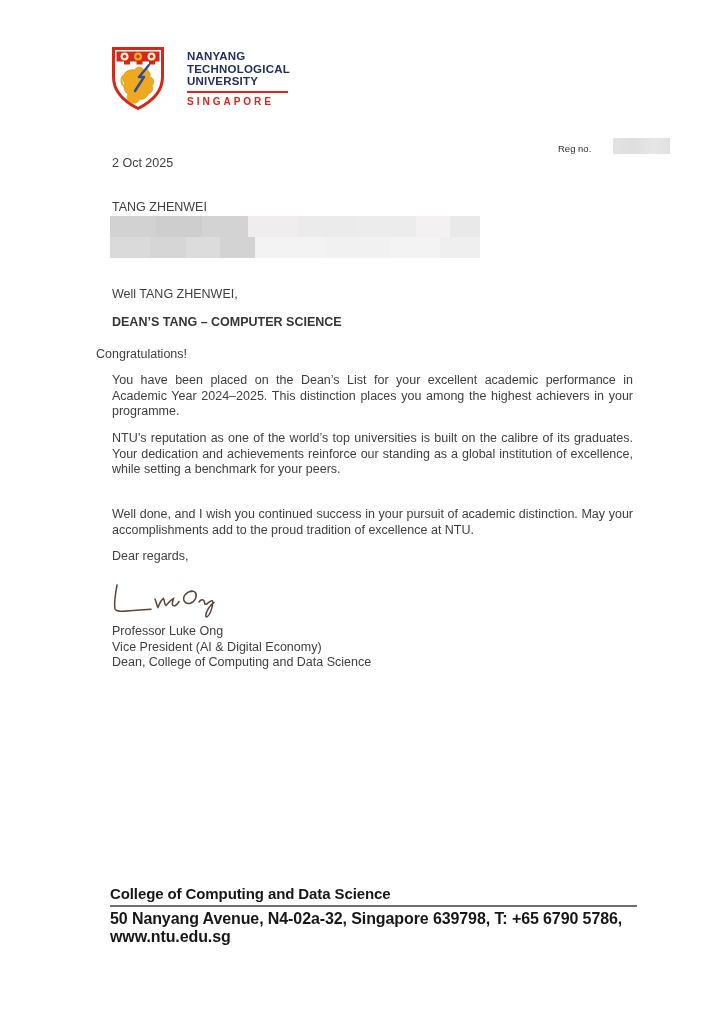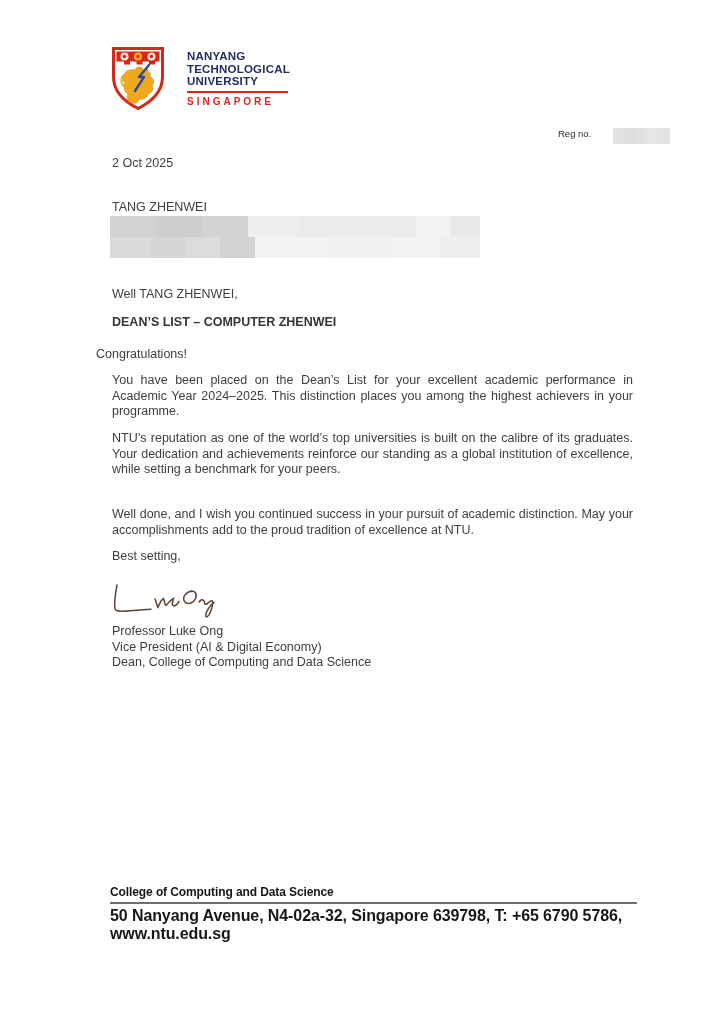--- a/index.html
+++ b/index.html
@@ -19,21 +19,21 @@
   .wordmark .wm-line {
     font-size:11.5px; font-weight:bold; line-height:12.5px;
     color:#242d62; letter-spacing:0.2px;
   }
   .wm-redline { height:2px; background:#e2231f; margin:3px 0 3px 0; width:101px; }
   .wm-singapore {
     font-size:10px; font-weight:bold; letter-spacing:3px; color:#e2231f;
   }
 
   
-  .reg-row { left:558px; top:128px; display:flex; align-items:flex-start; gap:22px; }
+  .reg-row { left:558px; top:138px; display:flex; align-items:flex-end; gap:22px; }
   .reg-label { font-size:9.5px; color:#2e2e2e; }
   .reg-redact {
     width:57px; height:16px;
     background:linear-gradient(90deg,#e3e3e3 0%,#dedede 35%,#e6e6e6 70%,#e1e1e1 100%);
   }
 
   
   .t { font-size:12.5px; line-height:15.6px; }
   .bold { font-weight:bold; color:#353535; }
   .date { left:112px; top:156px; }
@@ -51,21 +51,21 @@
   .para2 { left:112px; top:431px; }
   .para3 { left:112px; top:507px; }
   .closing { left:112px; top:549px; }
 
   .sig-svg { left:108px; top:580px; }
   .sig-block { left:112px; top:624px; }
   .sig-block div { font-size:12.5px; line-height:15.6px; }
 
   
   .footer { left:110px; top:885px; width:527px; color:#171717; }
-  .footer-college { font-size:12px; font-weight:bold; letter-spacing:-0.1px; }
+  .footer-college { font-size:15px; font-weight:bold; letter-spacing:-0.1px; }
   .footer-rule { border:none; border-top:2px solid #6f6f6f; margin:3px 0 3px 0; }
   .footer-address { font-size:16px; font-weight:bold; letter-spacing:-0.1px; }
 </style>
 </head>
 <body>
 
 <div class="page">
 
   <div class="abs logo">
     <svg width="54" height="64" viewBox="0 0 54 64">
@@ -118,28 +118,28 @@
       <span style="width:34px;background:#dcdcdc"></span>
         <span style="width:35px;background:#d3d3d3"></span>
       <span style="width:70px;background:#f4f3f3"></span>
         <span style="width:65px;background:#f1f1f1"></span>
       <span style="width:50px;background:#f3f3f3"></span>
         <span style="width:40px;background:#efefef"></span>
     </div>
   </div>
 
   <div class="abs t salutation">Well TANG ZHENWEI,</div>
-  <div class="abs t bold subject">DEAN’S LIST – COMPUTER ZHENWEI</div>
+  <div class="abs t bold subject">DEAN’S TANG – COMPUTER SCIENCE</div>
   <div class="abs t opening">Congratulations!</div>
 
   <p class="abs t para para1">You have been placed on the Dean’s List for your excellent academic performance in Academic Year 2024–2025. This distinction places you among the highest achievers in your programme.</p>
   <p class="abs t para para2">NTU’s reputation as one of the world’s top universities is built on the calibre of its graduates. Your dedication and achievements reinforce our standing as a global institution of excellence, while setting a benchmark for your peers.</p>
   <p class="abs t para para3">Well done, and I wish you continued success in your pursuit of academic distinction. May your accomplishments add to the proud tradition of excellence at NTU.</p>
 
-  <div class="abs t closing">Best setting,</div>
+  <div class="abs t closing">Dear regards,</div>
 
   <svg class="abs sig-svg" width="122" height="44" viewBox="0 0 122 44" fill="none" stroke="#5b463b" stroke-width="1.5" stroke-linecap="round">
     <path d="M9 5 C7.5 13 6 24 7 29 C8.5 32 14 31.5 22 30.8 C30 30 37 29.6 43 29.3"></path>
     <path d="M47 19 C48.5 22.5 49 26.5 50 27.5 C51.5 23.5 53.5 19.5 55.5 18.5 C56.5 20.5 56.5 24.5 58 25.5 C60 23.5 63 19.5 65.5 18.5 C64.5 21.5 63.5 25.5 65.5 25.8 C67.5 26 69.5 24 71 21.5"></path>
     <path d="M84 11 C77.5 12 74 17.5 76.5 21.5 C79 25 85.5 23.5 87.5 18.5 C89.5 13.5 87 10.5 83 11.5"></path>
     <path d="M91 22 C93 19.5 95 18.8 96 20.8 C97 22.8 96.2 24.8 98 24.2 C100 23.5 102 20.5 104 20.8 C105.5 21.2 104.5 27 102.5 32 C100.5 37 97.5 38.5 97.8 35 C98.1 31.5 102 25 106 22.5"></path>
   </svg>
 
   <div class="abs sig-block">
     <div>Professor Luke Ong</div>

